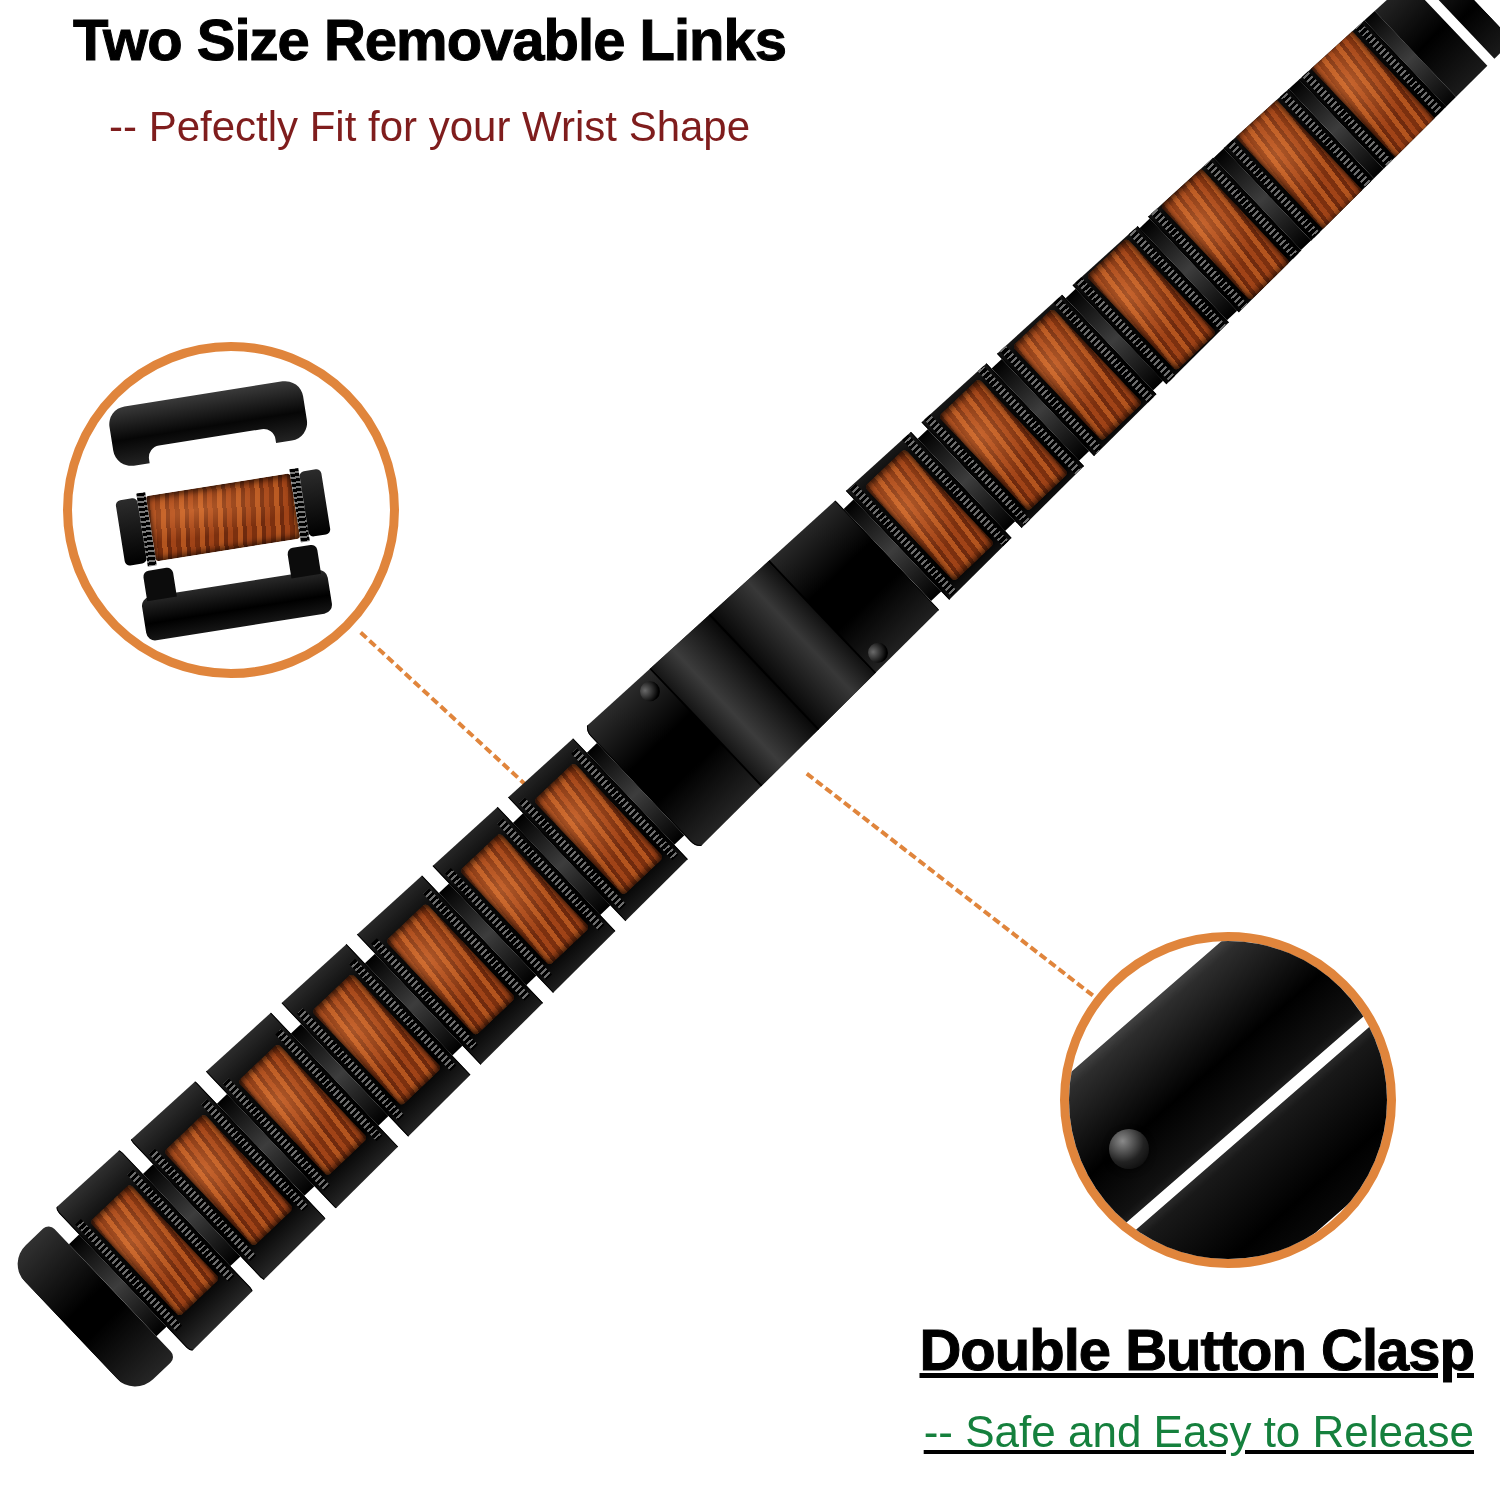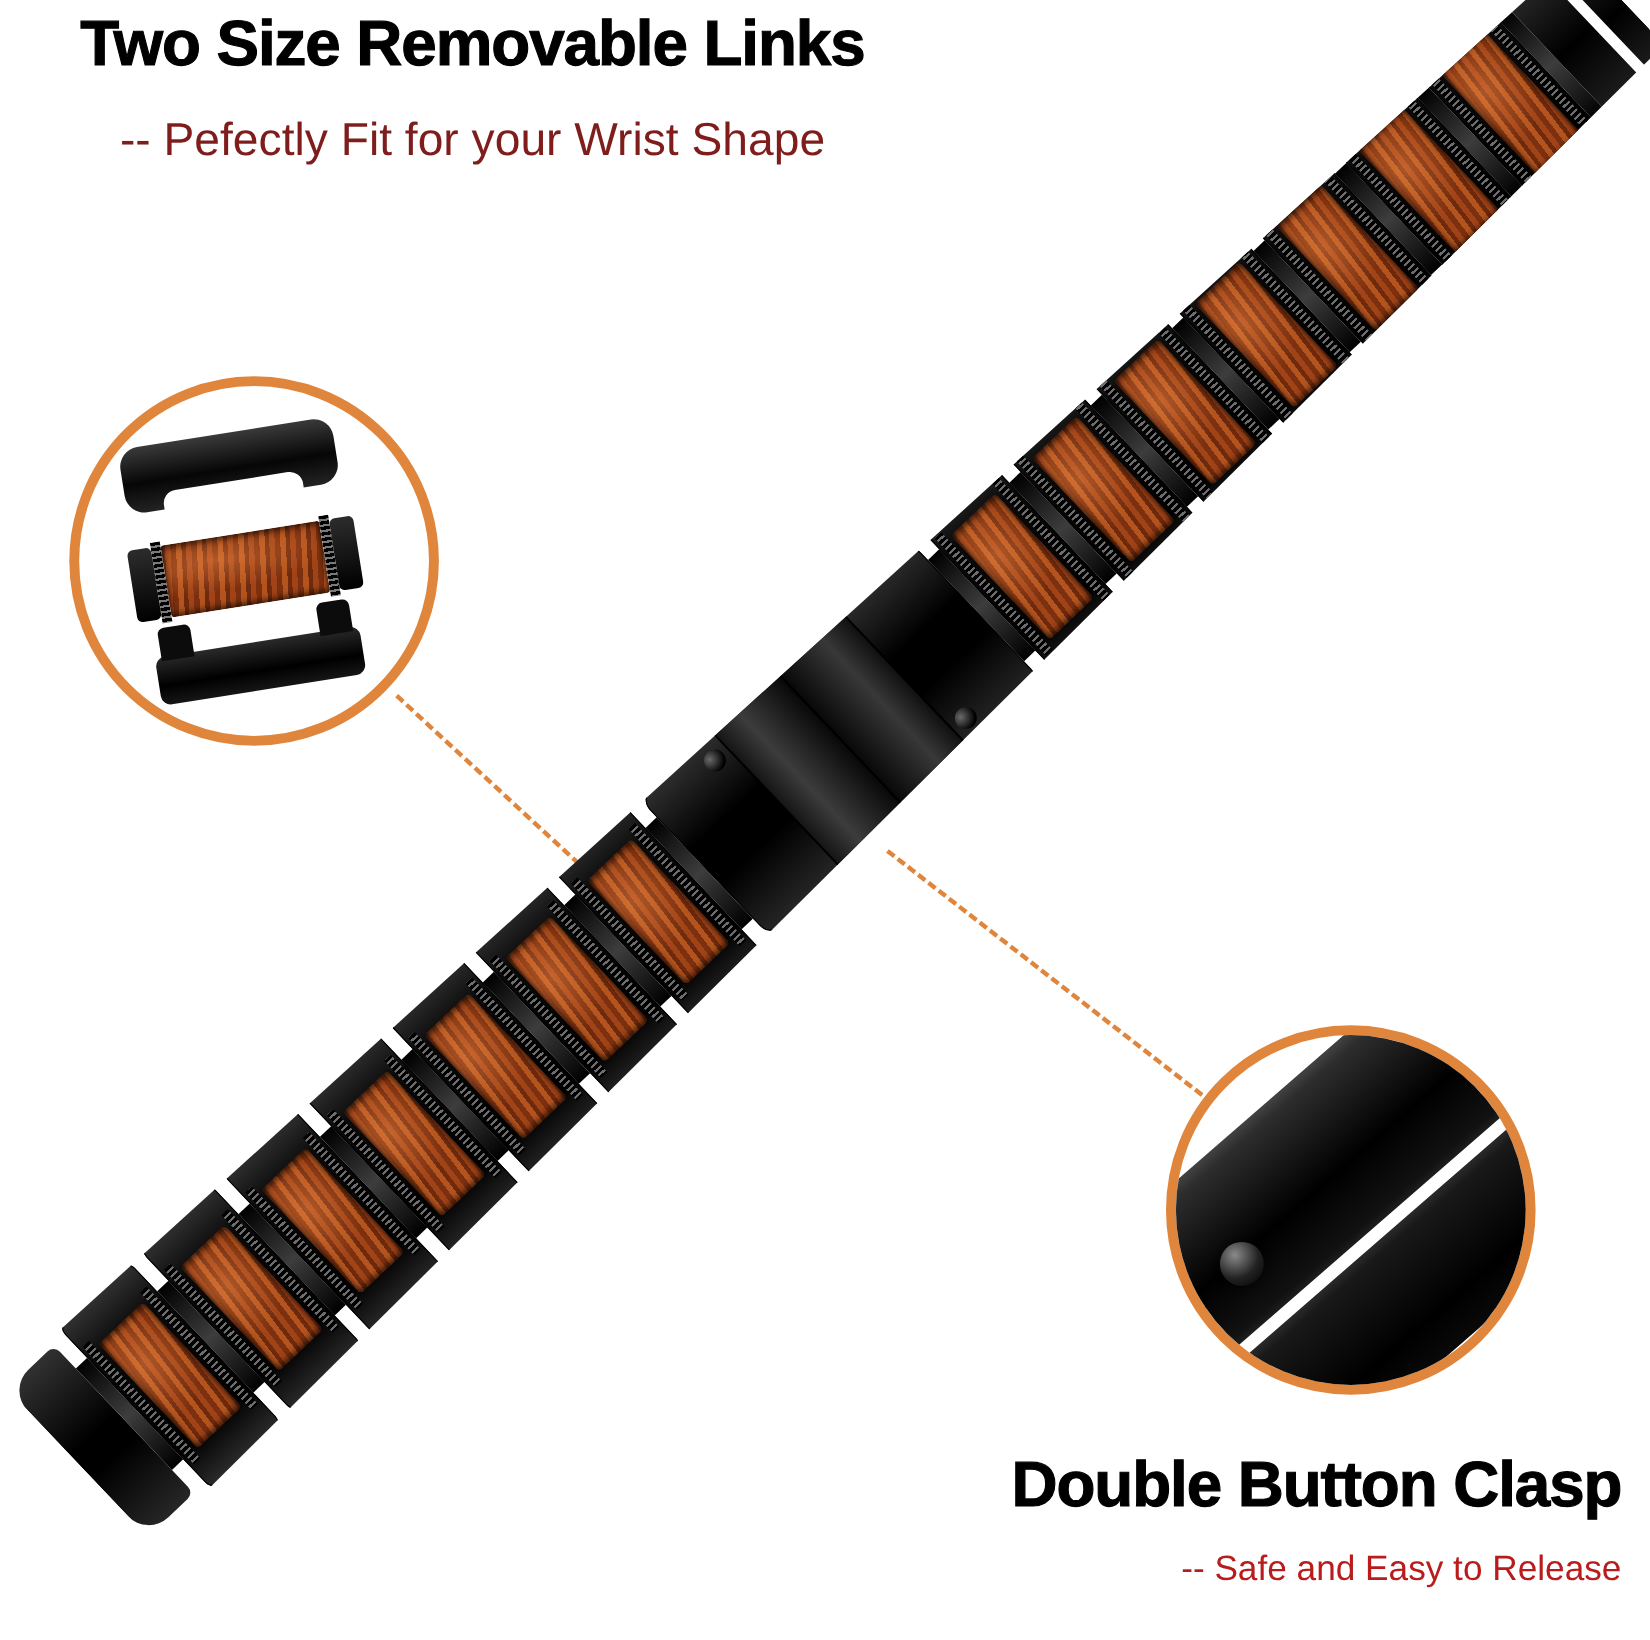--- a/index.html
+++ b/index.html
@@ -7,23 +7,23 @@
     width:1500px;height:1491px;position:relative;overflow:hidden;
     background:#fff;font-family:"Liberation Sans",sans-serif;
   }
   .canvas{position:absolute;inset:0;overflow:hidden;}
 
   
   .headline-top{position:absolute;left:29px;top:6px;color:#000;z-index:4;margin-left:44px;}
   .headline-top h1{margin:0;font-size:58px;font-weight:bold;letter-spacing:-1px;-webkit-text-stroke:1px #000;}
   .headline-top p{margin:30px 0 0 36px;font-size:42px;font-weight:400;color:#7f1d1d;}
 
-  .headline-bottom{position:absolute;right:26px;top:1316px;text-align:right;color:#000;z-index:4;}
+  .headline-bottom{position:absolute;right:26px;top:1316px;text-align:right;color:#000;z-index:4;text-decoration:underline;}
   .headline-bottom h2{margin:0;font-size:58px;font-weight:bold;letter-spacing:-1px;-webkit-text-stroke:1px #000;}
-  .headline-bottom p{margin:24px 0 0 0;font-size:32px;font-weight:400;color:#b91c1c;}
+  .headline-bottom p{margin:24px 0 0 0;font-size:44px;font-weight:400;color:#15803d;}
 
   
   .dash{position:absolute;border-top:4px dashed var(--accent,#e0853c);transform-origin:0 0;z-index:1;}
   #dash-links{left:362px;top:631px;width:250px;transform:rotate(42.7deg);}
   #dash-clasp{left:808px;top:772px;width:362px;transform:rotate(37.8deg);}
 
   
   .band-wrap{
     position:absolute;left:-195px;top:562px;width:1934px;height:205px;
     transform:rotate(-43.5deg);

